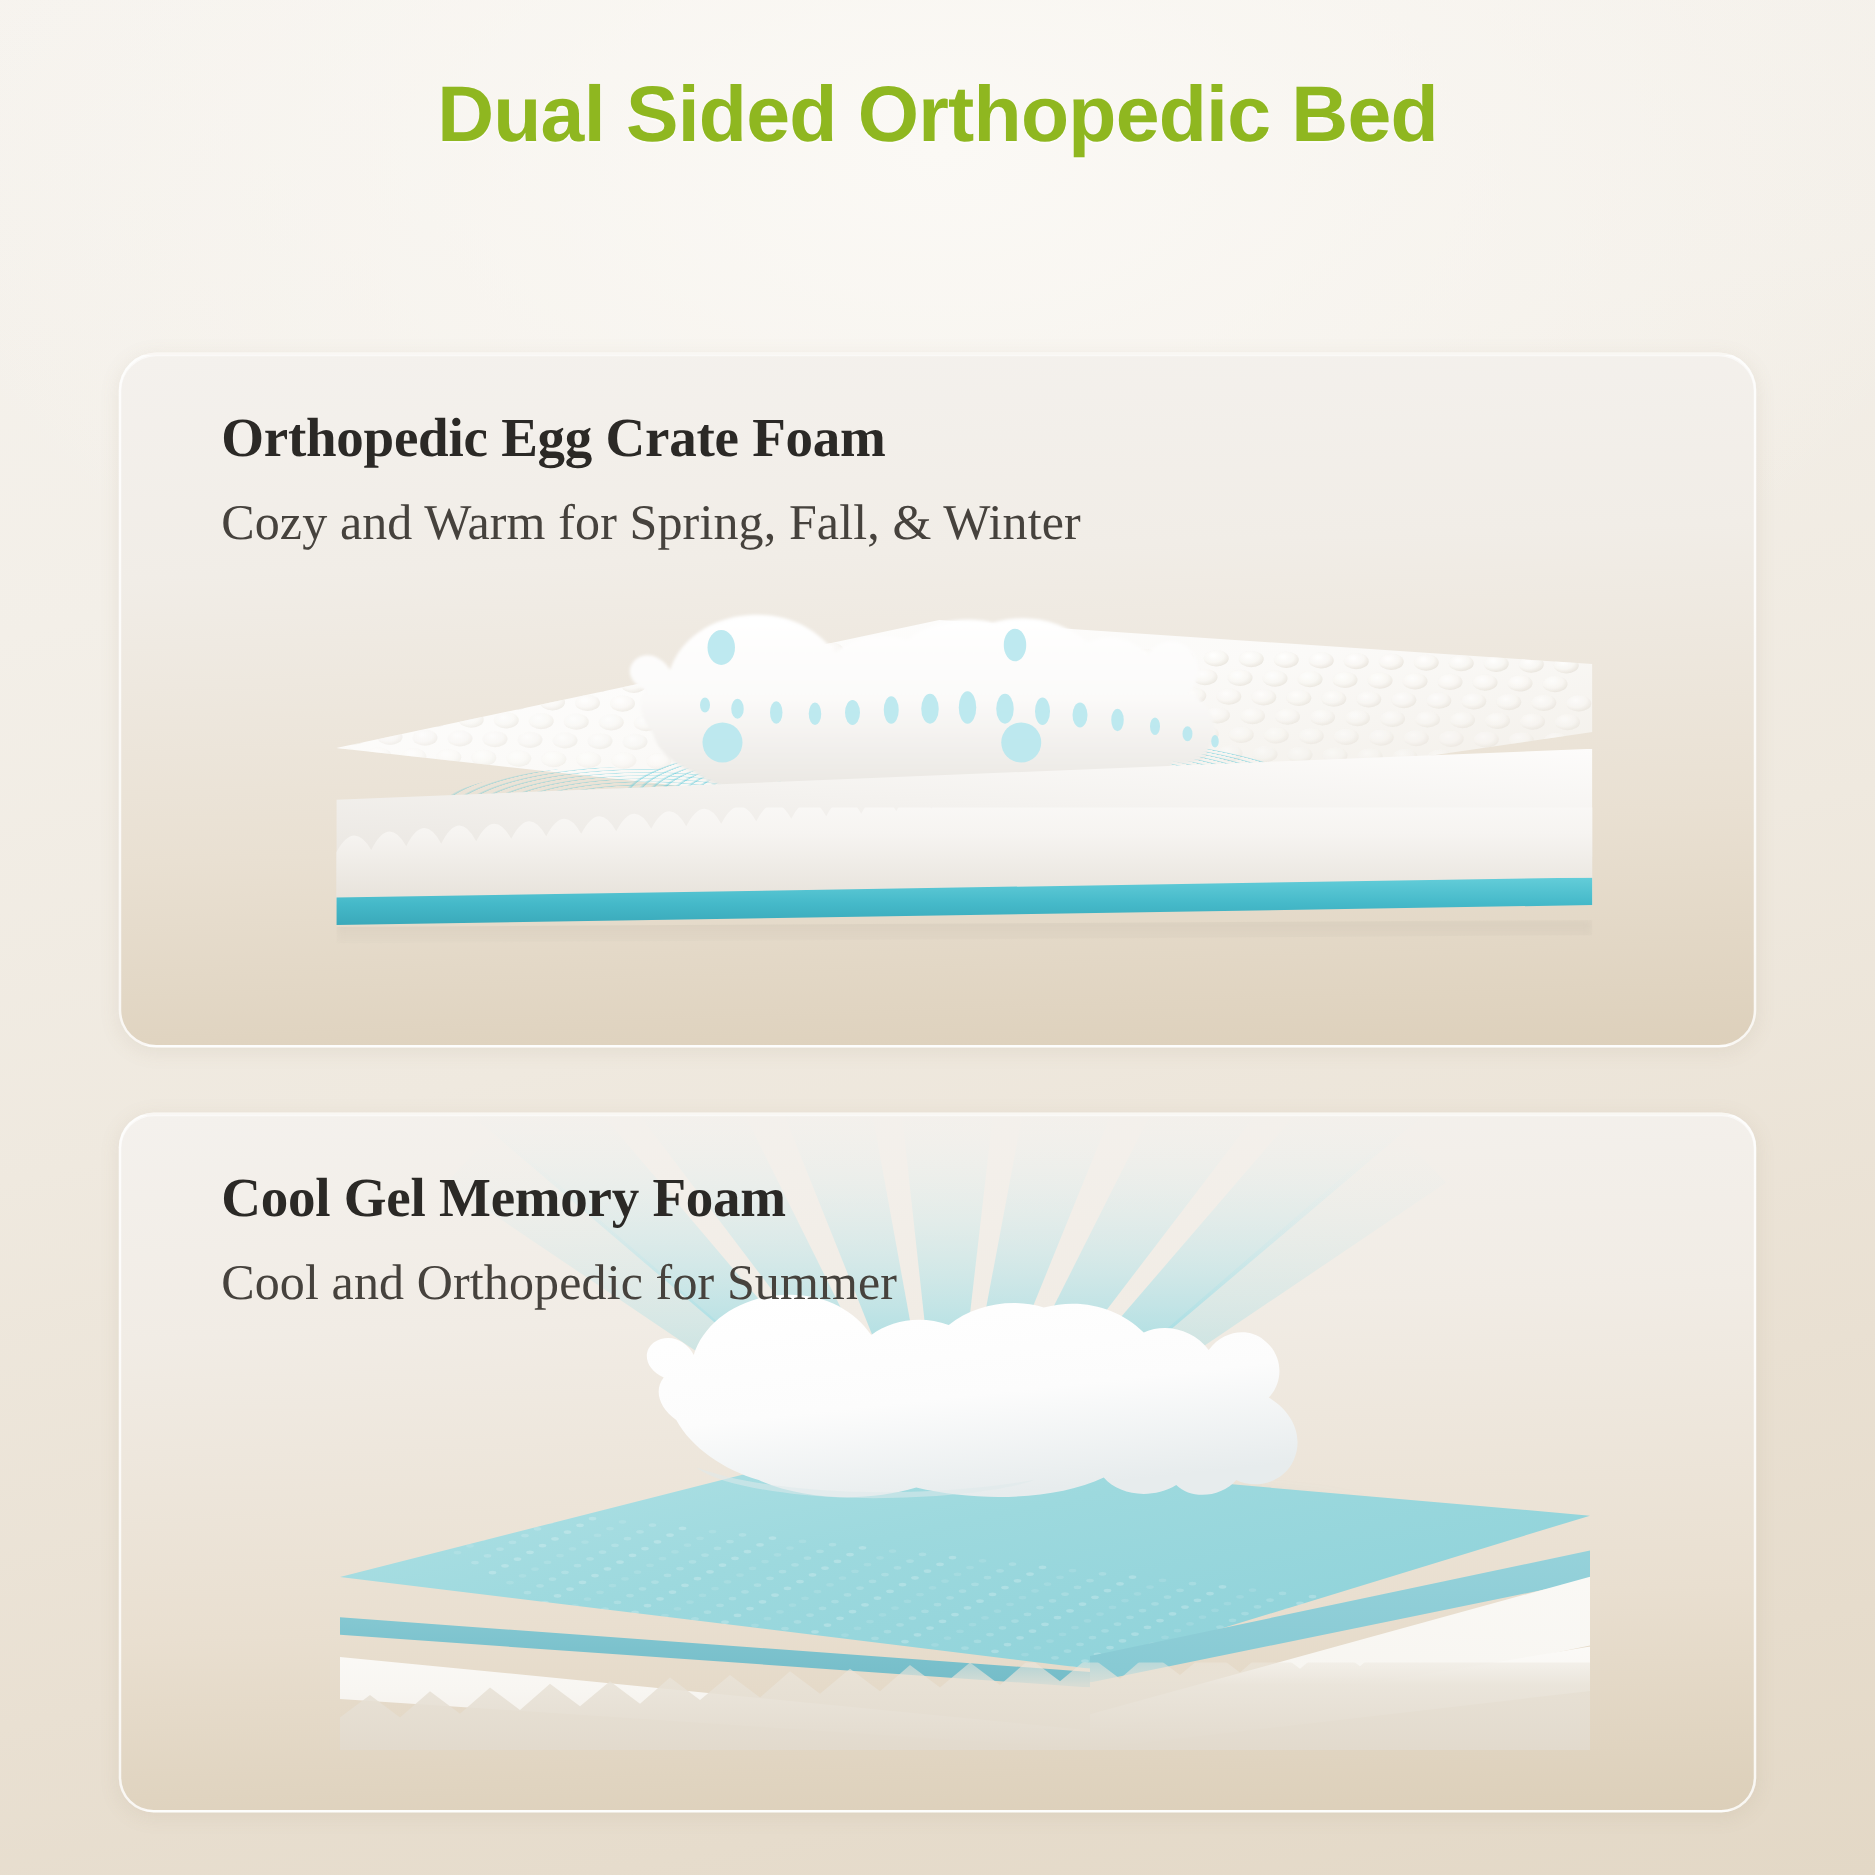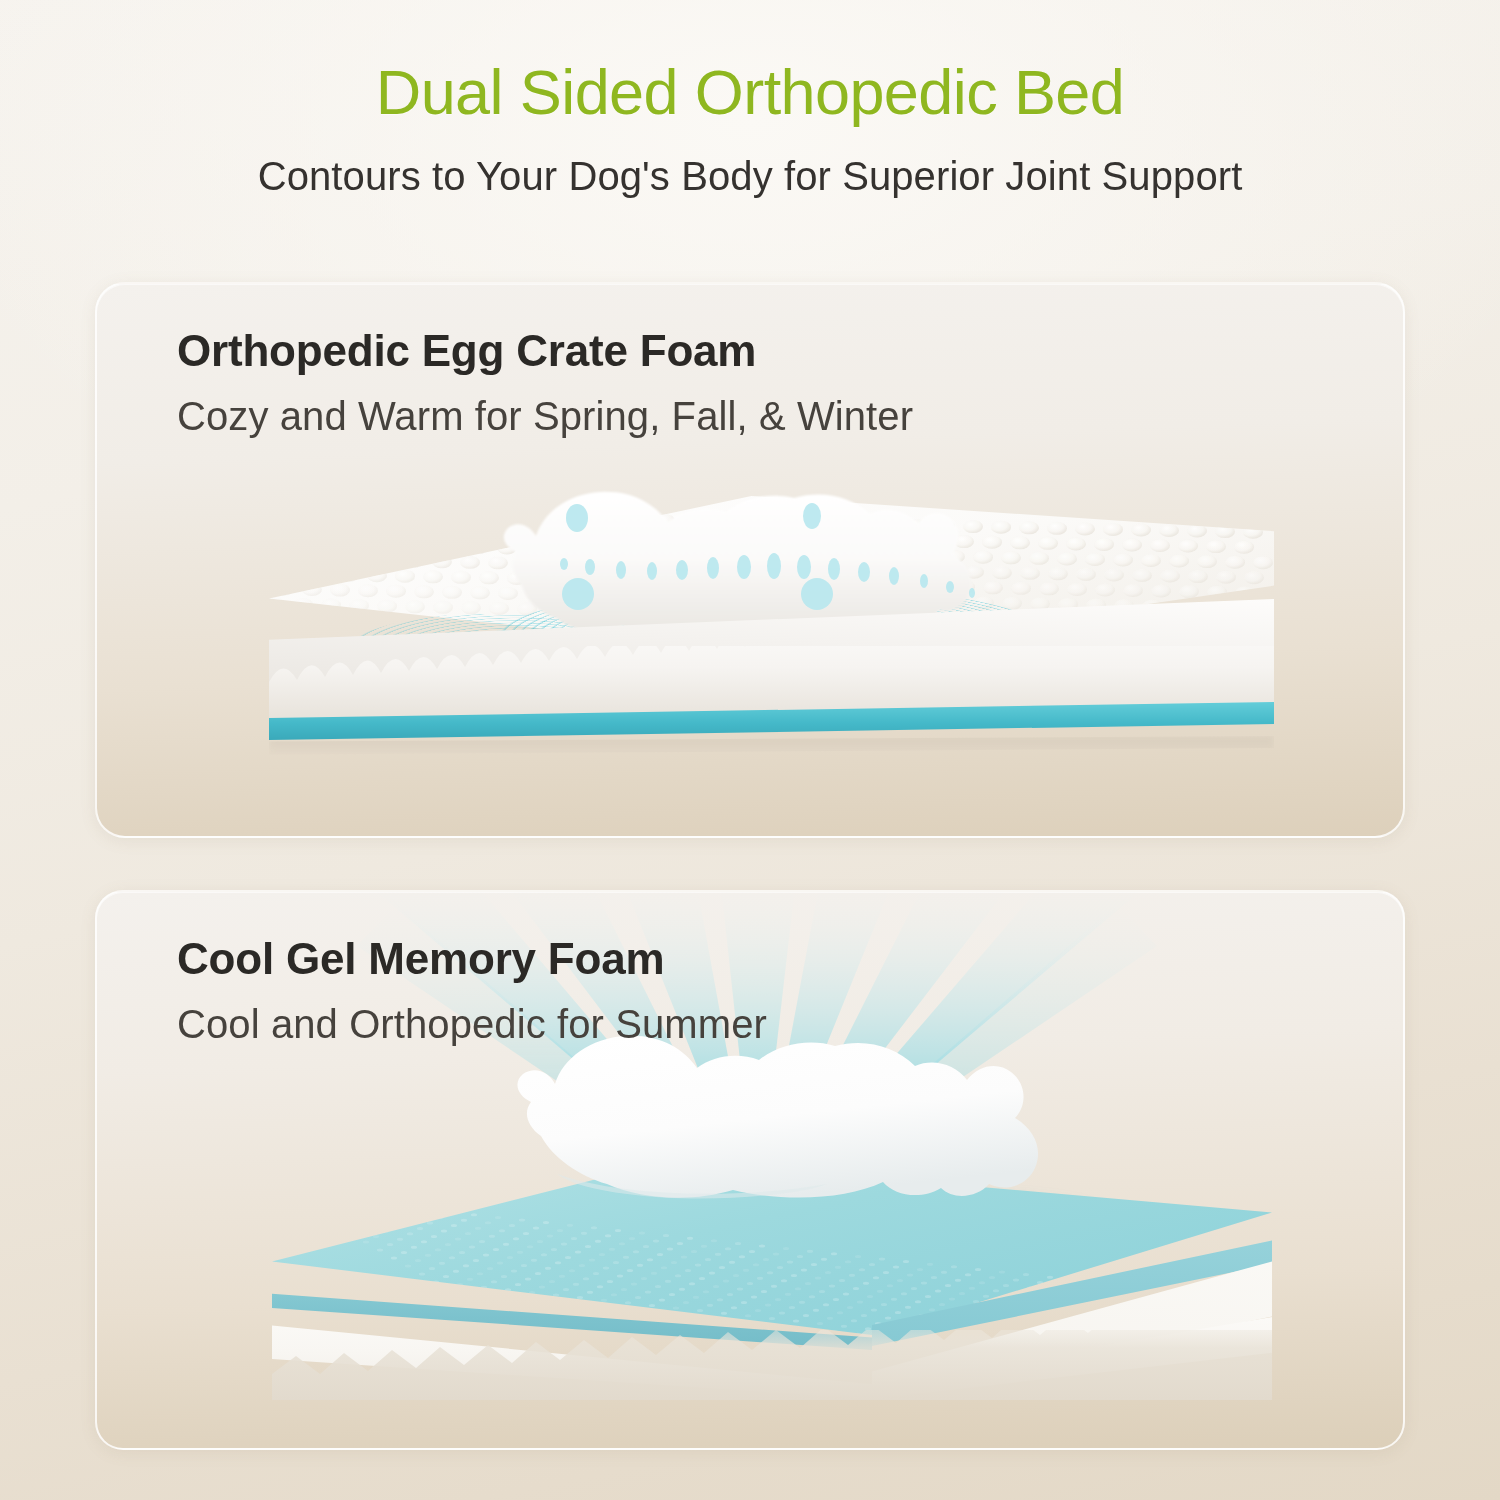--- a/index.html
+++ b/index.html
@@ -10,21 +10,21 @@
       radial-gradient(ellipse 1200px 700px at 50% 8%, #fbf9f5 0%, rgba(251,249,245,0) 70%),
       linear-gradient(168deg, #f6f3ee 0%, #f3efe8 28%, #efe9df 52%, #e9e0d2 76%, #e3d8c6 100%);
     overflow:hidden;
     position:relative;
   }
 
   
   .header{ width:1500px; padding-top:58px; text-align:center; }
   .main-title{
     font-size:63px;
-    font-weight:normal;
+    font-weight:bold;
     color:#8fb720;
     letter-spacing:-0.6px;
     line-height:1.08;
     text-shadow:0 1px 0 rgba(255,255,255,.55);
   }
   .subtitle{
     margin-top:28px;
     font-size:40px;
     font-weight:400;
     color:#35322f;
@@ -34,20 +34,21 @@
 
   
   .card{
     position:absolute;
     left:95px;
     width:1310px;
     border-radius:30px;
     border:2px solid rgba(255,255,255,.82);
     box-shadow:0 3px 16px rgba(140,120,90,.10), inset 0 1px 0 rgba(255,255,255,.6);
     overflow:hidden;
+    font-family:Liberation Serif, serif;
   }
   #card-1{ top:282px; height:556px;
     background:linear-gradient(178deg,#f4f1ed 0%, #f1ede7 30%, #e9e0d2 68%, #ddd0bb 100%); }
   #card-2{ top:890px; height:560px;
     background:linear-gradient(178deg,#f4f1ed 0%, #f1ece5 30%, #e9dfd0 70%, #dccfb9 100%);border-radius:28px; }
 
   .card-head{ position:absolute; left:80px; top:44px; }
   .card-title{ font-size:44px; font-weight:bold; color:#2b2926; letter-spacing:-0.2px; line-height:1.05; }
   .card-sub{ margin-top:20px; font-size:40px; font-weight:400; color:#46423d; letter-spacing:0.1px; }
 
@@ -154,21 +155,20 @@
     position:absolute; left:430px; top:292px; width:580px; height:44px;
     background:radial-gradient(ellipse at 50% 50%, rgba(60,150,165,.42) 0%, rgba(60,150,165,0) 70%);
     filter:blur(5px);
   }
 </style>
 </head>
 <body>
 
 <div class="header">
   <div class="main-title">Dual Sided Orthopedic Bed</div>
-  <div class="subtitle">Contours to Your Dog's Body for Superior Joint Support</div>
 </div>
 
 <div class="card" id="card-1">
 
   <div class="art">
 
     <div class="ec-top">
       <div class="ec-topfill"></div>
       <svg width="1005" height="160" viewBox="0 0 1005 160" style="position:absolute;inset:0">
         <defs>

